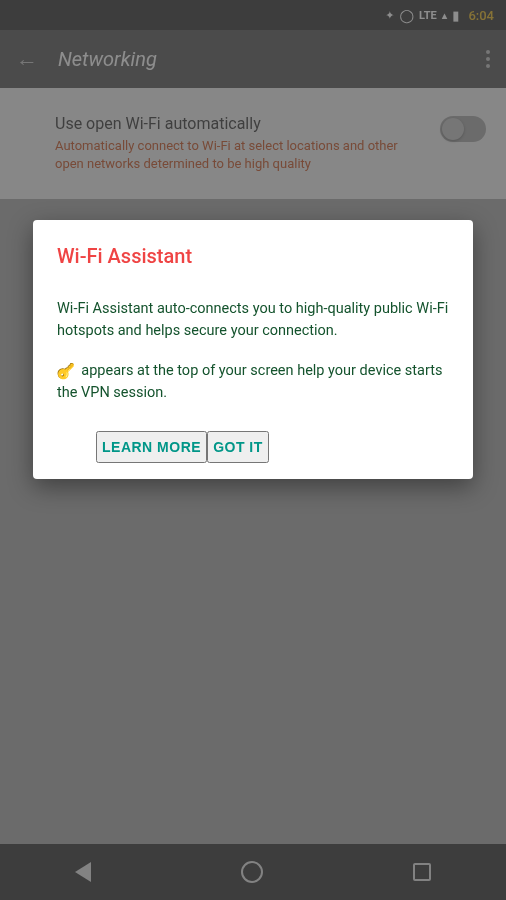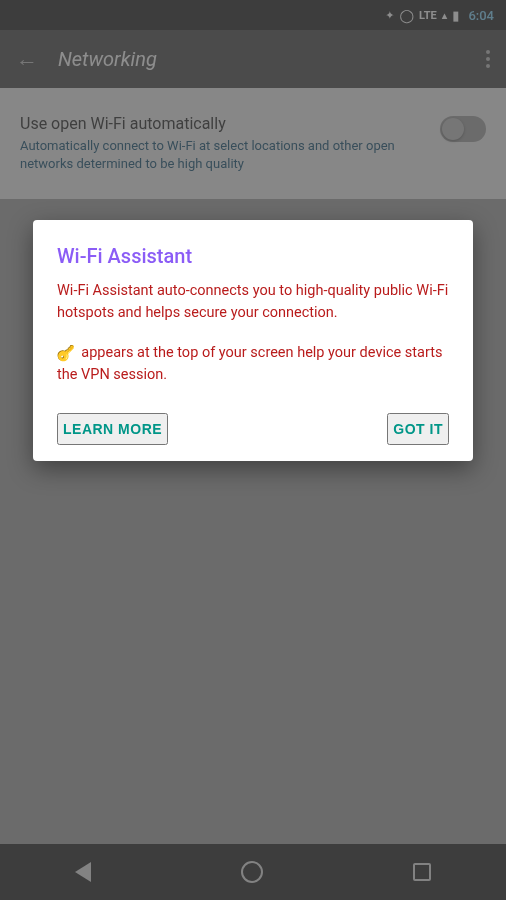--- a/index.html
+++ b/index.html
@@ -25,21 +25,21 @@
       gap: 6px;
     }
 
     .status-icons {
       display: flex;
       align-items: center;
       gap: 5px;
     }
 
     .status-time {
-      color: #7dd3fc;
+      color: #eab308;
       font-size: 13px;
       font-weight: 500;
       margin-left: 4px;
     }
 
     .status-icon {
       color: white;
       font-size: 11px;
     }
 
@@ -90,37 +90,38 @@
     .settings-content {
       background: #eeeeee;
       padding: 16px 20px;
     }
 
     .setting-item {
       display: flex;
       align-items: flex-start;
       justify-content: flex-start;
       padding: 10px 0;
+      margin-left: 35px;
     }
 
     .setting-text {
       flex: 1;
       padding-right: 16px;
     }
 
     .setting-title {
       font-size: 16px;
       color: #212121;
       font-weight: 400;
       margin-bottom: 4px;
     }
 
     .setting-desc {
       font-size: 13px;
-      color: #0c4a6e;
+      color: #c2410c;
       line-height: 1.4;
     }
 
     
     .toggle {
       width: 46px;
       height: 26px;
       background: #9e9e9e;
       border-radius: 13px;
       position: relative;
@@ -159,50 +160,51 @@
       background: white;
       border-radius: 4px;
       padding: 24px 24px 16px 24px;
       z-index: 20;
       box-shadow: 0 8px 24px rgba(0,0,0,0.4);
     }
 
     .dialog-title {
       font-size: 20px;
       font-weight: 500;
-      color: #8b5cf6;
-      margin-bottom: 12px;
+      color: #ef4444;
+      margin-bottom: 30px;
     }
 
     .dialog-body {
       font-size: 14.5px;
-      color: #b91c1c;
+      color: #14532d;
       line-height: 1.55;
     }
 
     .dialog-para {
       margin-bottom: 16px;
     }
 
     .dialog-para:last-of-type {
       margin-bottom: 0;
     }
 
     .key-icon {
       font-size: 15px;
       display: inline-block;
       transform: rotate(180deg);
       margin-right: 2px;
     }
 
     .dialog-actions {
       display: flex;
-      justify-content: space-between;
+      justify-content: flex-start;
       margin-top: 22px;
       padding-top: 4px;
+      margin-left: 39px;
     }
 
     .btn-text {
       font-size: 14px;
       font-weight: 700;
       color: #009688;
       letter-spacing: 0.5px;
       cursor: pointer;
       padding: 6px 4px;
       text-transform: uppercase;

